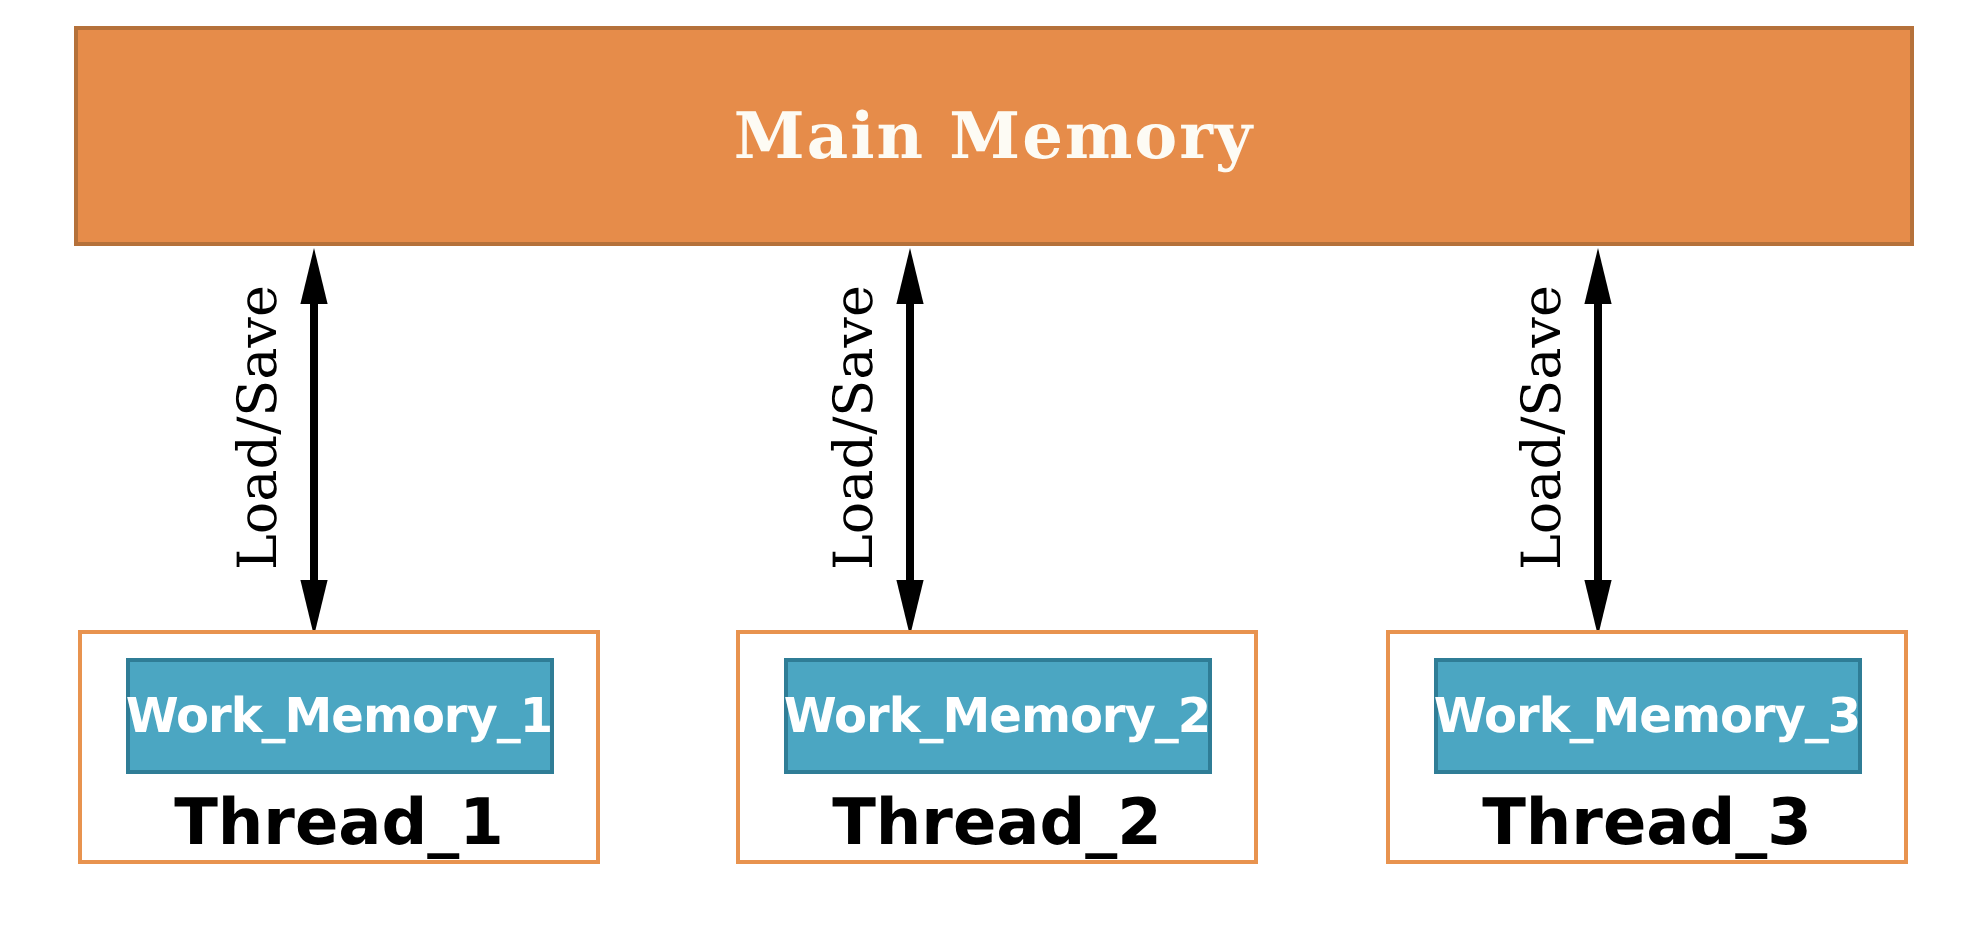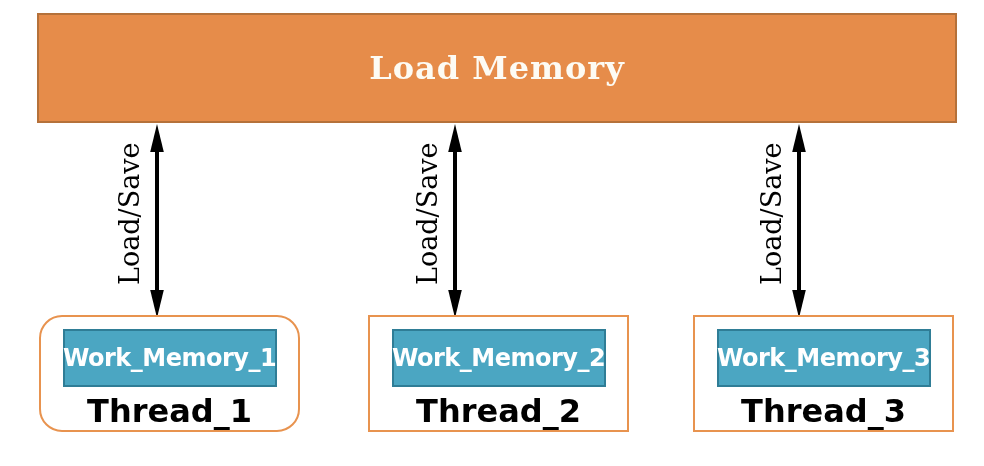--- a/index.html
+++ b/index.html
@@ -64,21 +64,21 @@
   .loadsave-3{left:702px;}
   .thread-box{
     position:absolute;
     top:315px;
     width:261px;height:117px;
     background:#fff;
     border:2px solid var(--thread-box-border);
     display:flex;flex-direction:column;align-items:center;
     padding-top:12px;
   }
-  .thread-1{left:39px;border-radius:23px;}
+  .thread-1{left:39px;}
   .thread-2{left:368px;}
   .thread-3{left:693px;text-align:right;}
   .work-memory{
     width:214px;height:64px;
     background:var(--work-memory-fill);
     border:2px solid var(--work-memory-border);
     display:flex;align-items:center;justify-content:center;
   }
   .work-memory-label{
     font-weight:bold;
@@ -101,21 +101,21 @@
     color:var(--watermark-color);
     white-space:nowrap;
   }
 </style>
 </head>
 <body>
 
 <div class="canvas">
 
   <div class="main-memory">
-    <span class="main-memory-label">Load Memory</span>
+    <span class="main-memory-label">Main Memory</span>
   </div>
 
   <svg class="arrow-svg arrow-1" viewBox="0 0 20 194">
     <line x1="10" y1="24" x2="10" y2="170" stroke="currentColor" stroke-width="4"></line>
     <polygon points="10,0 3.2,28 16.8,28" fill="currentColor"></polygon>
     <polygon points="10,194 3.2,166 16.8,166" fill="currentColor"></polygon>
   </svg>
   <div class="loadsave-label loadsave-1">Load/Save</div>
 
   <svg class="arrow-svg arrow-2" viewBox="0 0 20 194">

